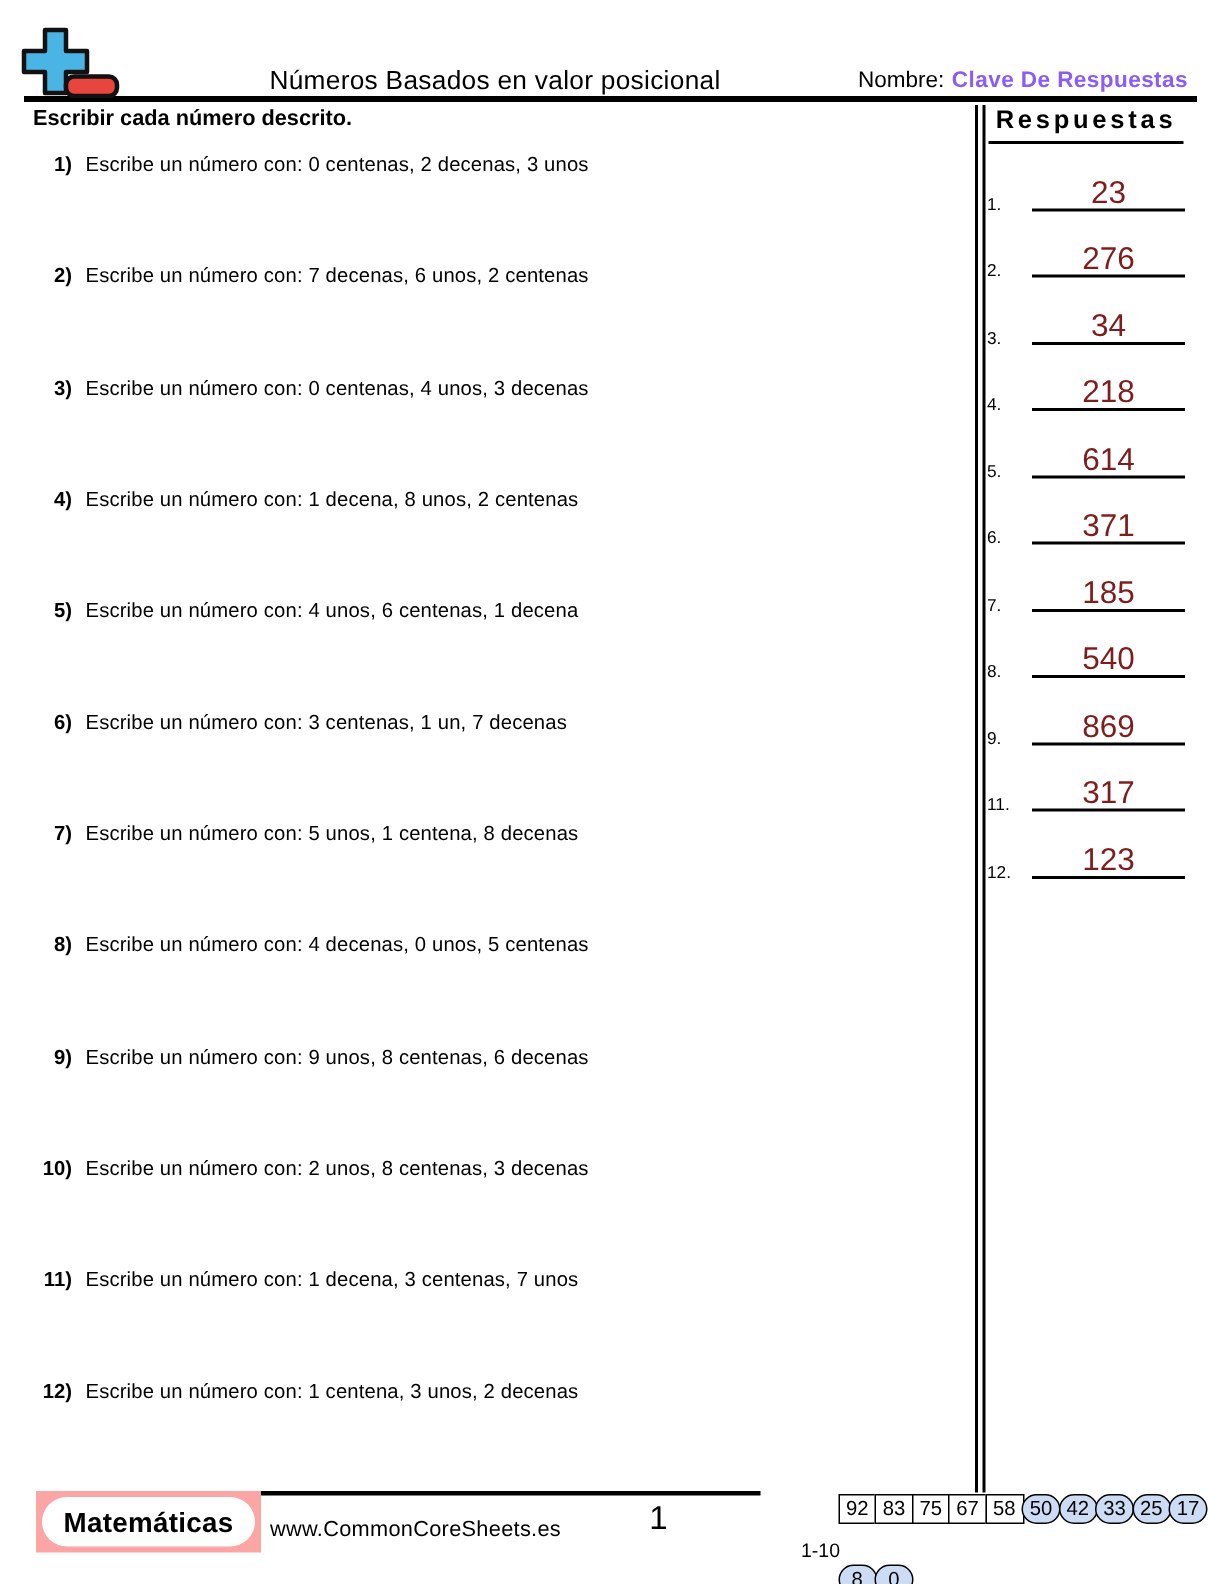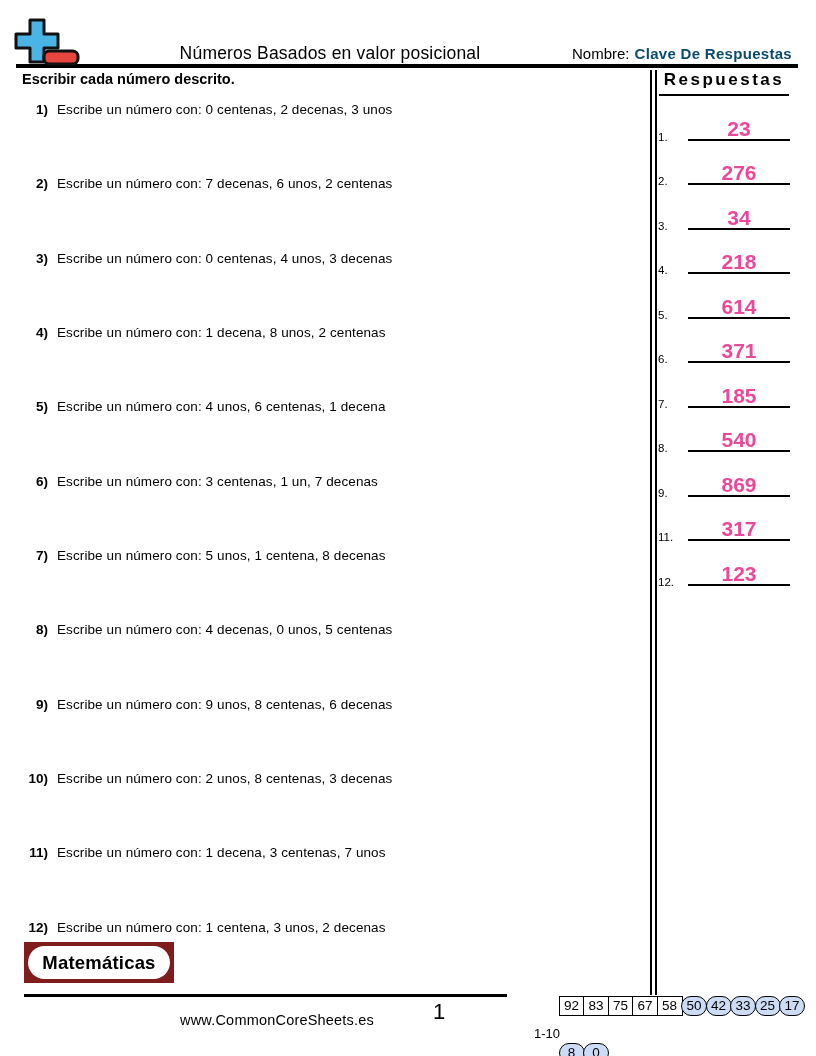--- a/index.html
+++ b/index.html
@@ -17,21 +17,21 @@
   
   .logo-svg{position:absolute;left:12px;top:18px;overflow:visible;z-index:2;}
   .page-title{
     position:absolute;left:140px;top:43px;width:380px;
     text-align:center;font-size:17.5px;letter-spacing:.2px;
   }
   .name-wrap{
     position:absolute;right:24px;top:45px;
     font-size:15px;white-space:nowrap;
   }
-  .name-value{color:#0c4a6e;font-weight:700;margin-left:5px;letter-spacing:.3px;}
+  .name-value{color:#8b5cf6;font-weight:700;margin-left:5px;letter-spacing:.3px;}
   .header-rule{
     position:absolute;left:16px;top:64px;width:782px;height:4px;background:#000;
   }
 
   
   .instructions{
     position:absolute;left:22px;top:71px;
     font-weight:700;font-size:14.5px;
   }
 
@@ -54,27 +54,27 @@
     width:130px;margin-left:1px;text-align:center;
     font-size:17px;font-weight:700;letter-spacing:2.5px;
     border-bottom:2.5px solid #000;padding-bottom:4px;
   }
   .ans-items{margin-top:7px;}
   .ans{height:44.55px;position:relative;}
   .ans-num{position:absolute;left:0;bottom:5px;font-size:11.5px;}
   .ans-line{position:absolute;left:30px;width:102px;bottom:7px;border-bottom:2px solid #000;}
   .ans-val{
     position:absolute;left:30px;width:102px;bottom:9px;
-    text-align:center;color:#ec4899;font-weight:700;font-size:21px;line-height:1;
+    text-align:center;color:#7f1d1d;font-weight:400;font-size:21px;line-height:1;
   }
 
   
   .footer-rule{position:absolute;left:24px;top:994px;width:483px;height:3px;background:#000;}
   .subject-badge{
-    position:absolute;left:24px;top:942px;width:150px;height:41px;background:#7f1d1d;
+    position:absolute;left:24px;top:994px;width:150px;height:41px;background:#fca5a5;
   }
   .badge-pill{
     position:absolute;left:4px;top:4px;right:4px;bottom:4px;
     background:#fff;border-radius:17px;
     display:flex;align-items:center;justify-content:center;
     font-weight:700;font-size:18.5px;letter-spacing:.2px;
   }
   .website{position:absolute;left:180px;top:1012px;font-size:14.5px;letter-spacing:.2px;}
   .page-number{position:absolute;left:424px;top:999px;width:30px;text-align:center;font-size:22px;}
 

